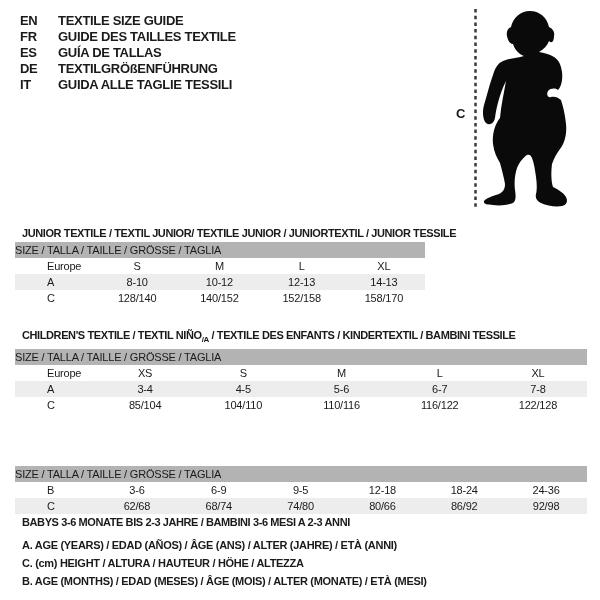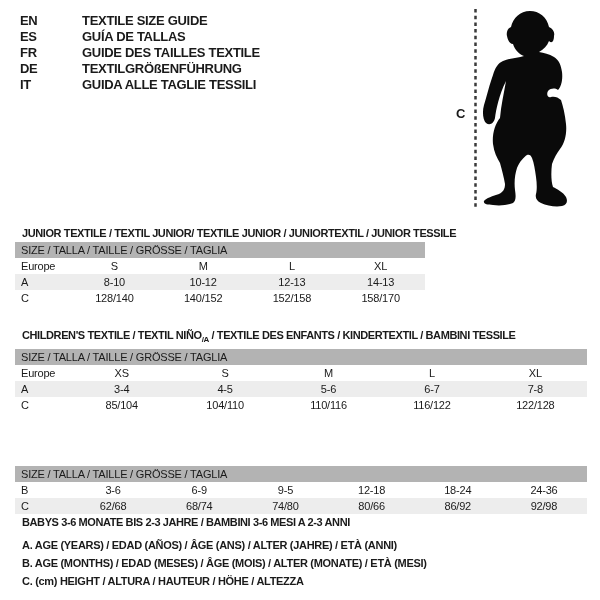--- a/index.html
+++ b/index.html
@@ -3,59 +3,59 @@
 <meta charset="utf-8">
 <style>
   * { margin:0; padding:0; box-sizing:border-box; }
   html,body { background:#fff; }
   .page {
     position:relative; width:600px; height:600px; background:#ffffff;
     font-family:"Liberation Sans", sans-serif; color:#1a1a1a; overflow:hidden;
   }
   
   .lang-block { position:absolute; left:20px; top:13px; }
-  .lang-row { display:flex; height:16px; line-height:16px; font-size:13px; font-weight:bold; letter-spacing:-0.3px;gap:24px; }
+  .lang-row { display:flex; height:16px; line-height:16px; font-size:13px; font-weight:bold; letter-spacing:-0.3px; }
   .lang-code { width:38px; }
   
   .figure-svg { position:absolute; left:450px; top:0; width:150px; height:215px; }
   .height-label { position:absolute; left:456px; top:106px; font-size:13px; font-weight:bold; }
   
   .section-heading {
     position:absolute; left:22px; font-size:11px; font-weight:bold;
     letter-spacing:-0.4px; line-height:16px; white-space:pre;margin-top:8px;
   }
   .section-heading sub { font-size:8px; }
   
   .size-table { position:absolute; left:15px; font-size:11px; letter-spacing:-0.2px; }
-  .thead { background:#b3b3b3; height:16px; line-height:16px; padding-left:6px; letter-spacing:-0.2px; }
+  .thead { background:#b3b3b3; height:16px; line-height:16px; letter-spacing:-0.2px; }
   .trow { display:flex; height:16px; line-height:16px; }
   .trow.alt { background:#ededed; }
-  .tlabel { width:55px; padding-left:6px; }
+  .tlabel { width:55px; padding-left:6px;margin-left:26px; }
   .tcell { flex:1; text-align:center; }
   
   .notes { position:absolute; left:22px; top:536px; }
   .note-line { height:18px; line-height:18px; font-size:11px; font-weight:bold; letter-spacing:-0.3px; white-space:pre; }
 </style>
 </head>
 <body>
 
 <div class="page">
 
   <div class="lang-block">
     <div class="lang-row">
       <span class="lang-code">EN</span>
       <span class="lang-label">TEXTILE SIZE GUIDE</span>
     </div>
     <div class="lang-row">
+      <span class="lang-code">FR</span>
+      <span class="lang-label">GUIDE DES TAILLES TEXTILE</span>
+    </div>
+    <div class="lang-row">
       <span class="lang-code">ES</span>
       <span class="lang-label">GUÍA DE TALLAS</span>
-    </div>
-    <div class="lang-row">
-      <span class="lang-code">FR</span>
-      <span class="lang-label">GUIDE DES TAILLES TEXTILE</span>
     </div>
     <div class="lang-row">
       <span class="lang-code">DE</span>
       <span class="lang-label">TEXTILGRÖßENFÜHRUNG</span>
     </div>
     <div class="lang-row">
       <span class="lang-code">IT</span>
       <span class="lang-label">GUIDA ALLE TAGLIE TESSILI</span>
     </div>
   </div>
@@ -185,17 +185,17 @@
       <div class="tcell">68/74</div>
       <div class="tcell">74/80</div>
       <div class="tcell">80/66</div>
       <div class="tcell">86/92</div>
       <div class="tcell">92/98</div>
     </div>
   </div>
 
   <div class="notes">
     <div class="note-line">A. AGE (YEARS) / EDAD (AÑOS) / ÂGE (ANS) / ALTER (JAHRE) / ETÀ (ANNI)</div>
+    <div class="note-line">C. (cm) HEIGHT / ALTURA / HAUTEUR / HÖHE / ALTEZZA</div>
     <div class="note-line">B. AGE (MONTHS) / EDAD (MESES) / ÂGE (MOIS) / ALTER (MONATE) / ETÀ (MESI)</div>
-    <div class="note-line">C. (cm) HEIGHT / ALTURA / HAUTEUR / HÖHE / ALTEZZA</div>
   </div>
 
 </div>
 
 </body></html>

